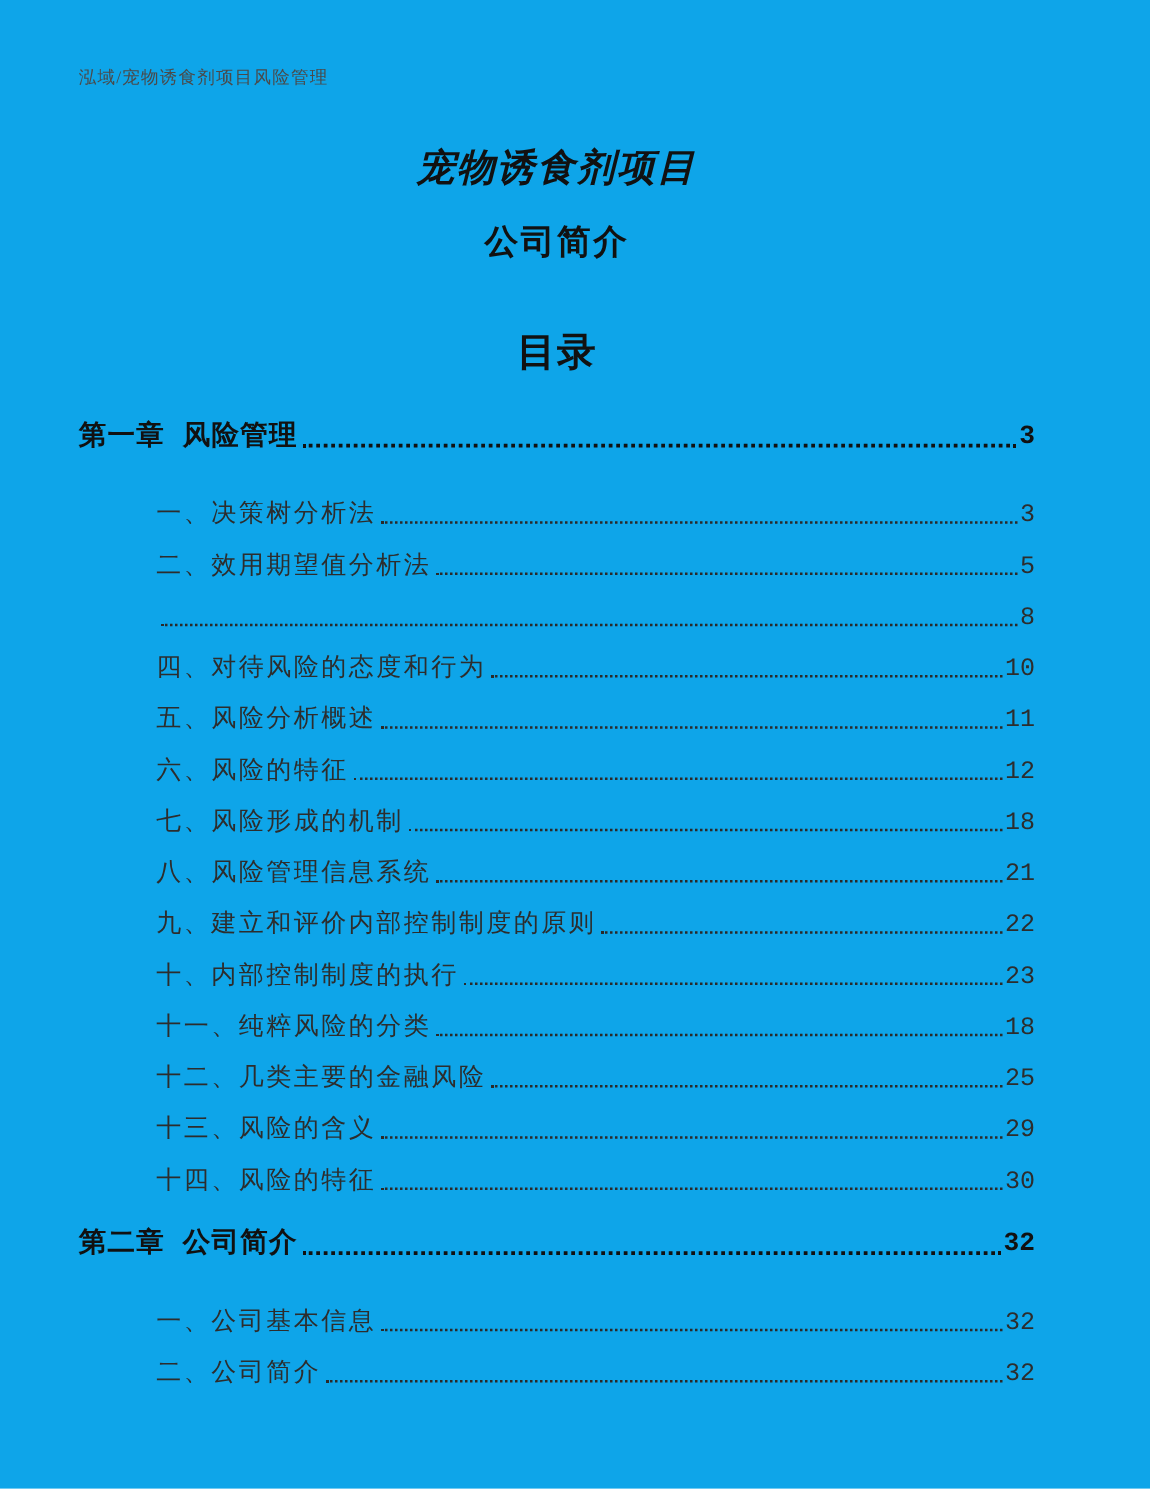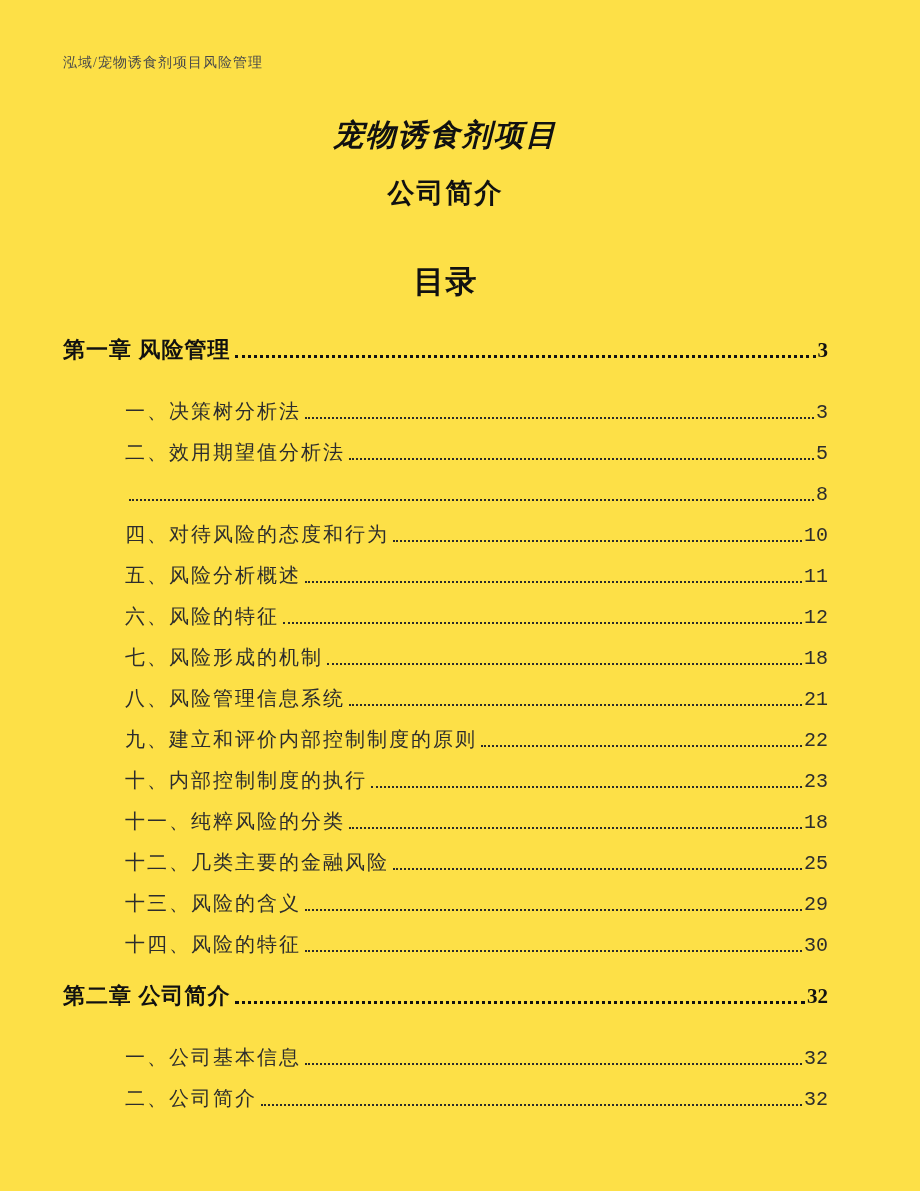--- a/index.html
+++ b/index.html
@@ -1,20 +1,20 @@
 <!DOCTYPE html>
 <html><head>
 <meta charset="utf-8">
 <style>
   html, body { margin: 0; padding: 0; background: #ffffff; }
   .page {
     position: relative;
     width: 920px;
     height: 1191px;
-    background: #fde047;
+    background: #0ea5e9;
     box-sizing: border-box;
     padding: 54px 92px 0 63px;
     font-family: "Liberation Serif", "DejaVu Serif", serif;
     color: #1f1f1f;
     overflow: hidden;
   }
   .doc-header {
     font-size: 14px;
     line-height: 18px;
     color: #4a4a4a;
@@ -61,21 +61,21 @@
   .toc-row.section {
     font-family: Liberation Mono, monospace;
     font-size: 20px;
     line-height: 21px;
     color: #2d2d2d;
     letter-spacing: 2px;
     margin: 0 0 20px 62px;
     justify-content: center;
   }
   .toc-row.chapter {
-    font-family: Liberation Serif, serif;
+    font-family: Liberation Mono, monospace;
     font-weight: bold;
     font-size: 22px;
     line-height: 24px;
     color: #111111;
     letter-spacing: 1px;
     margin: 0 0 40px 0;
   }
   .toc-row.chapter + .toc-row.chapter,
   .toc-row.section + .toc-row.chapter { margin-top: 28px; }
   .toc-label { white-space: nowrap; }

